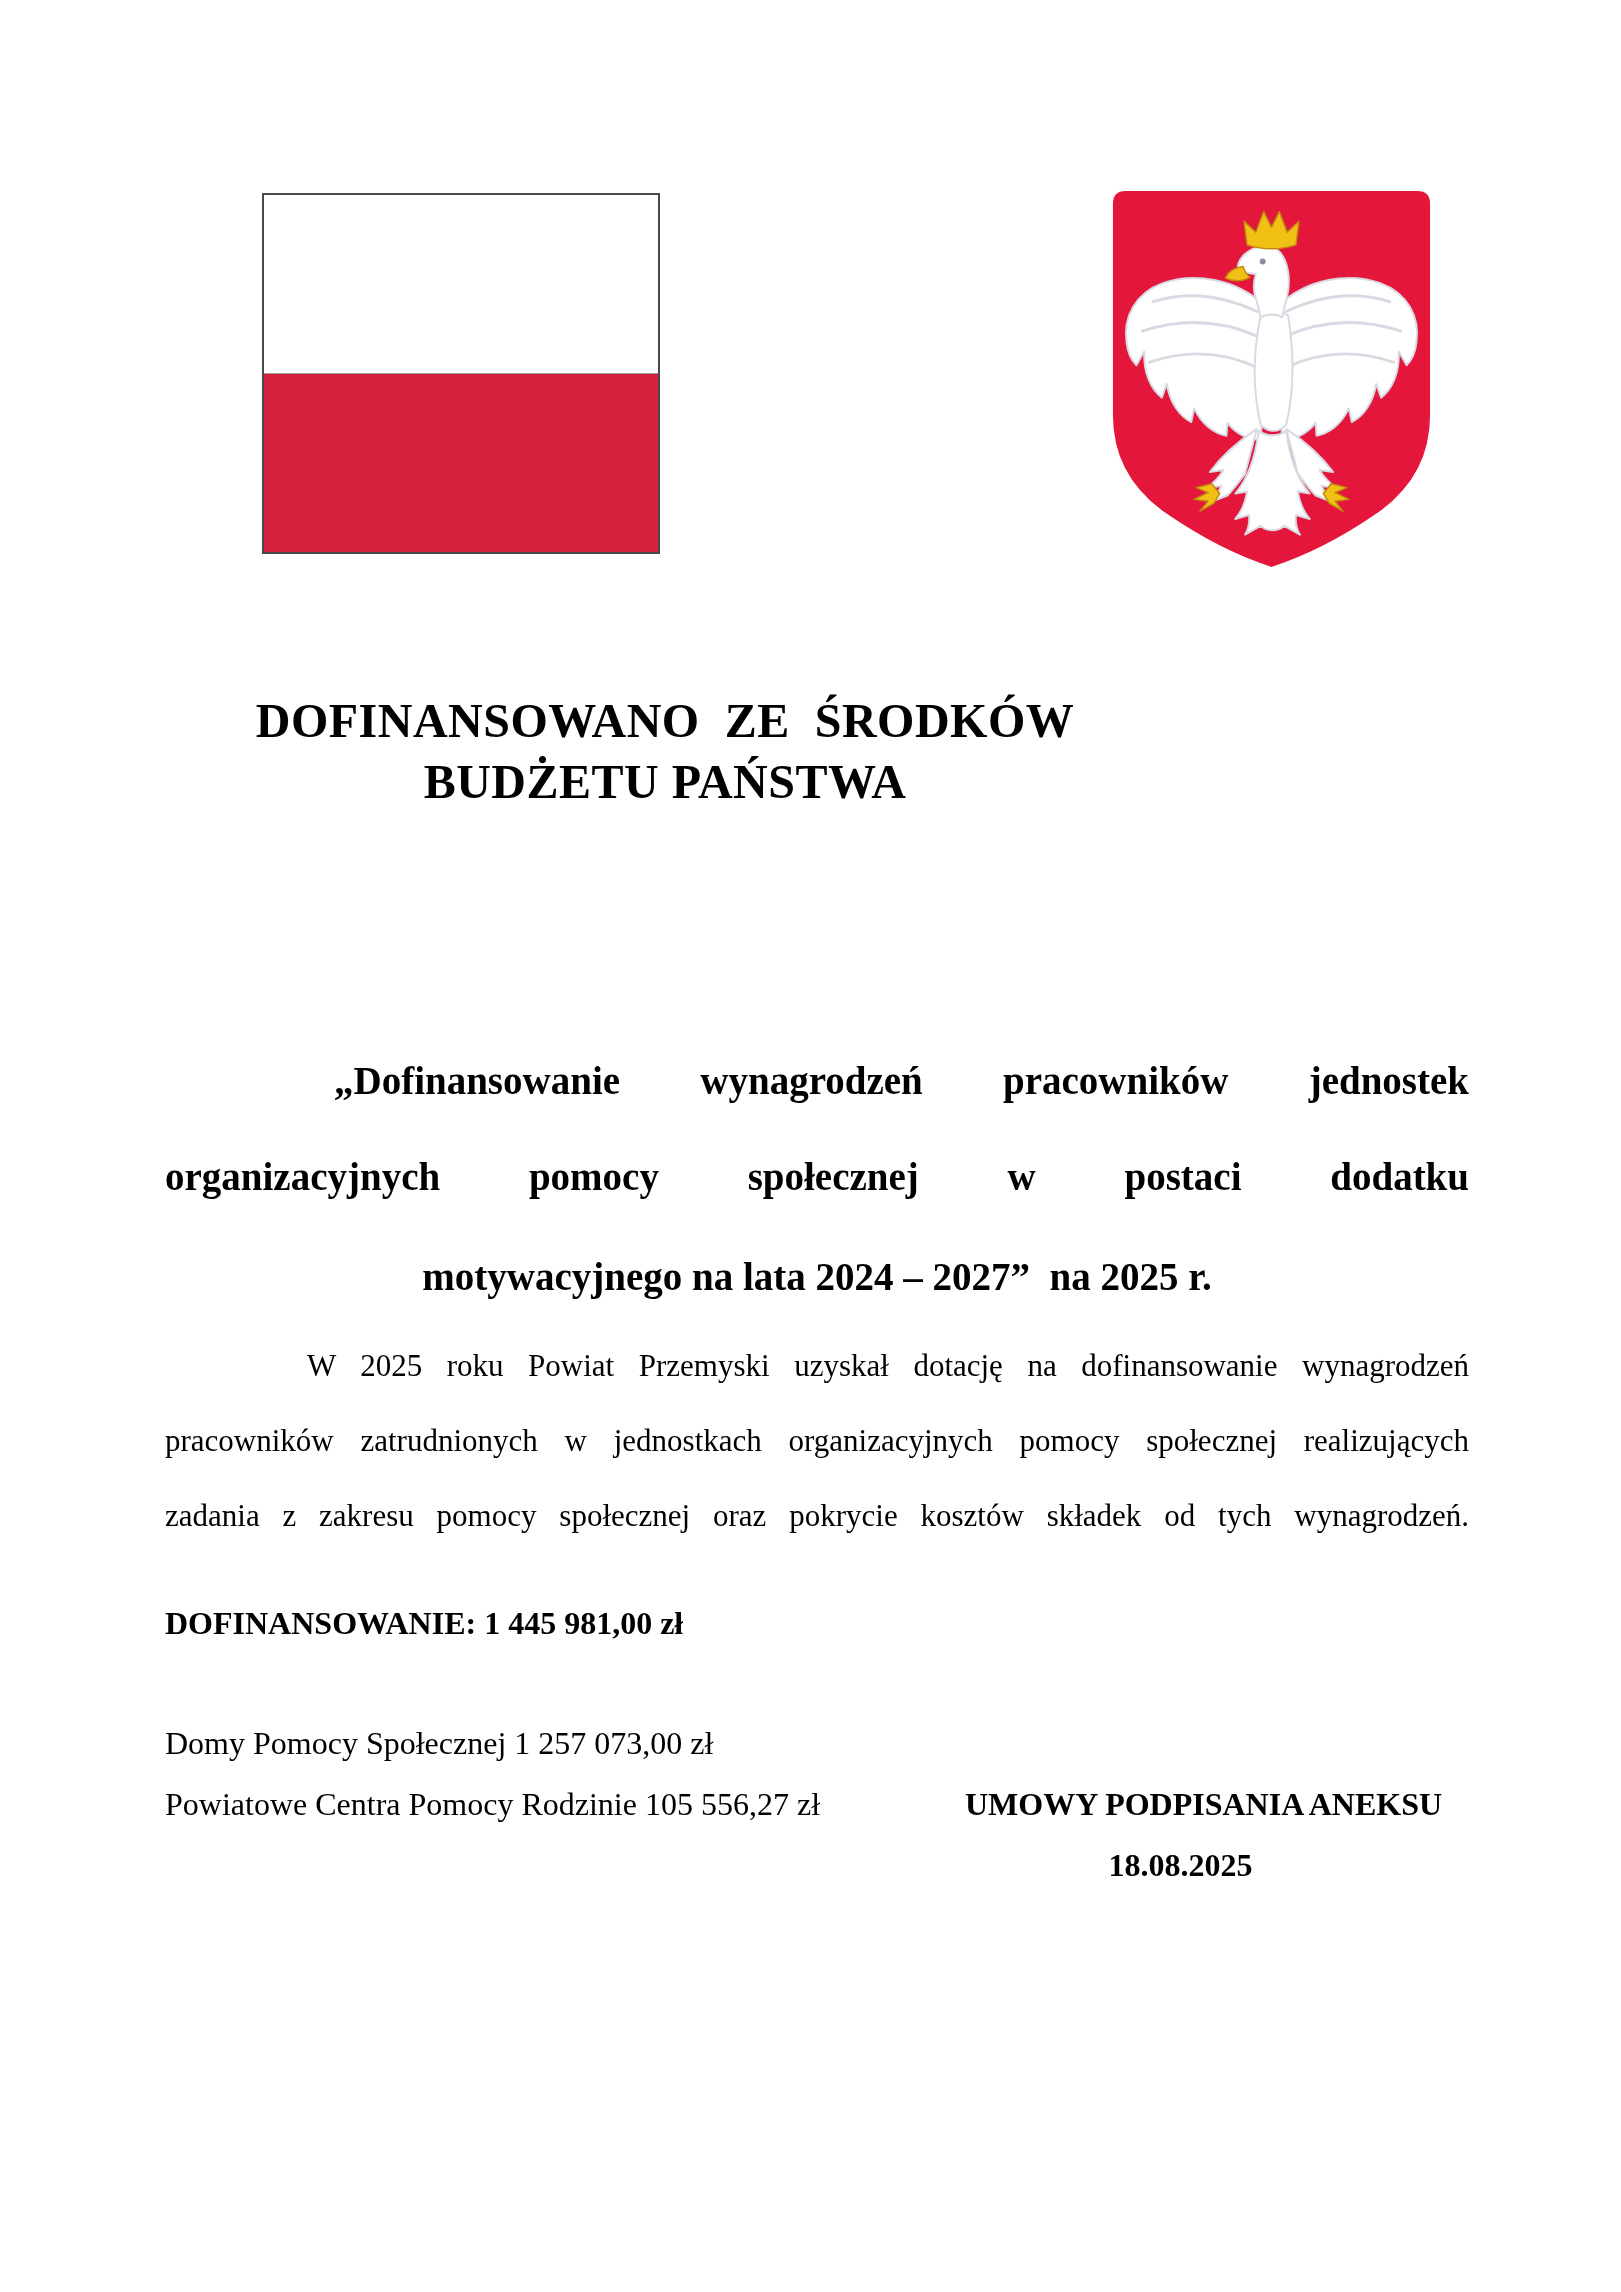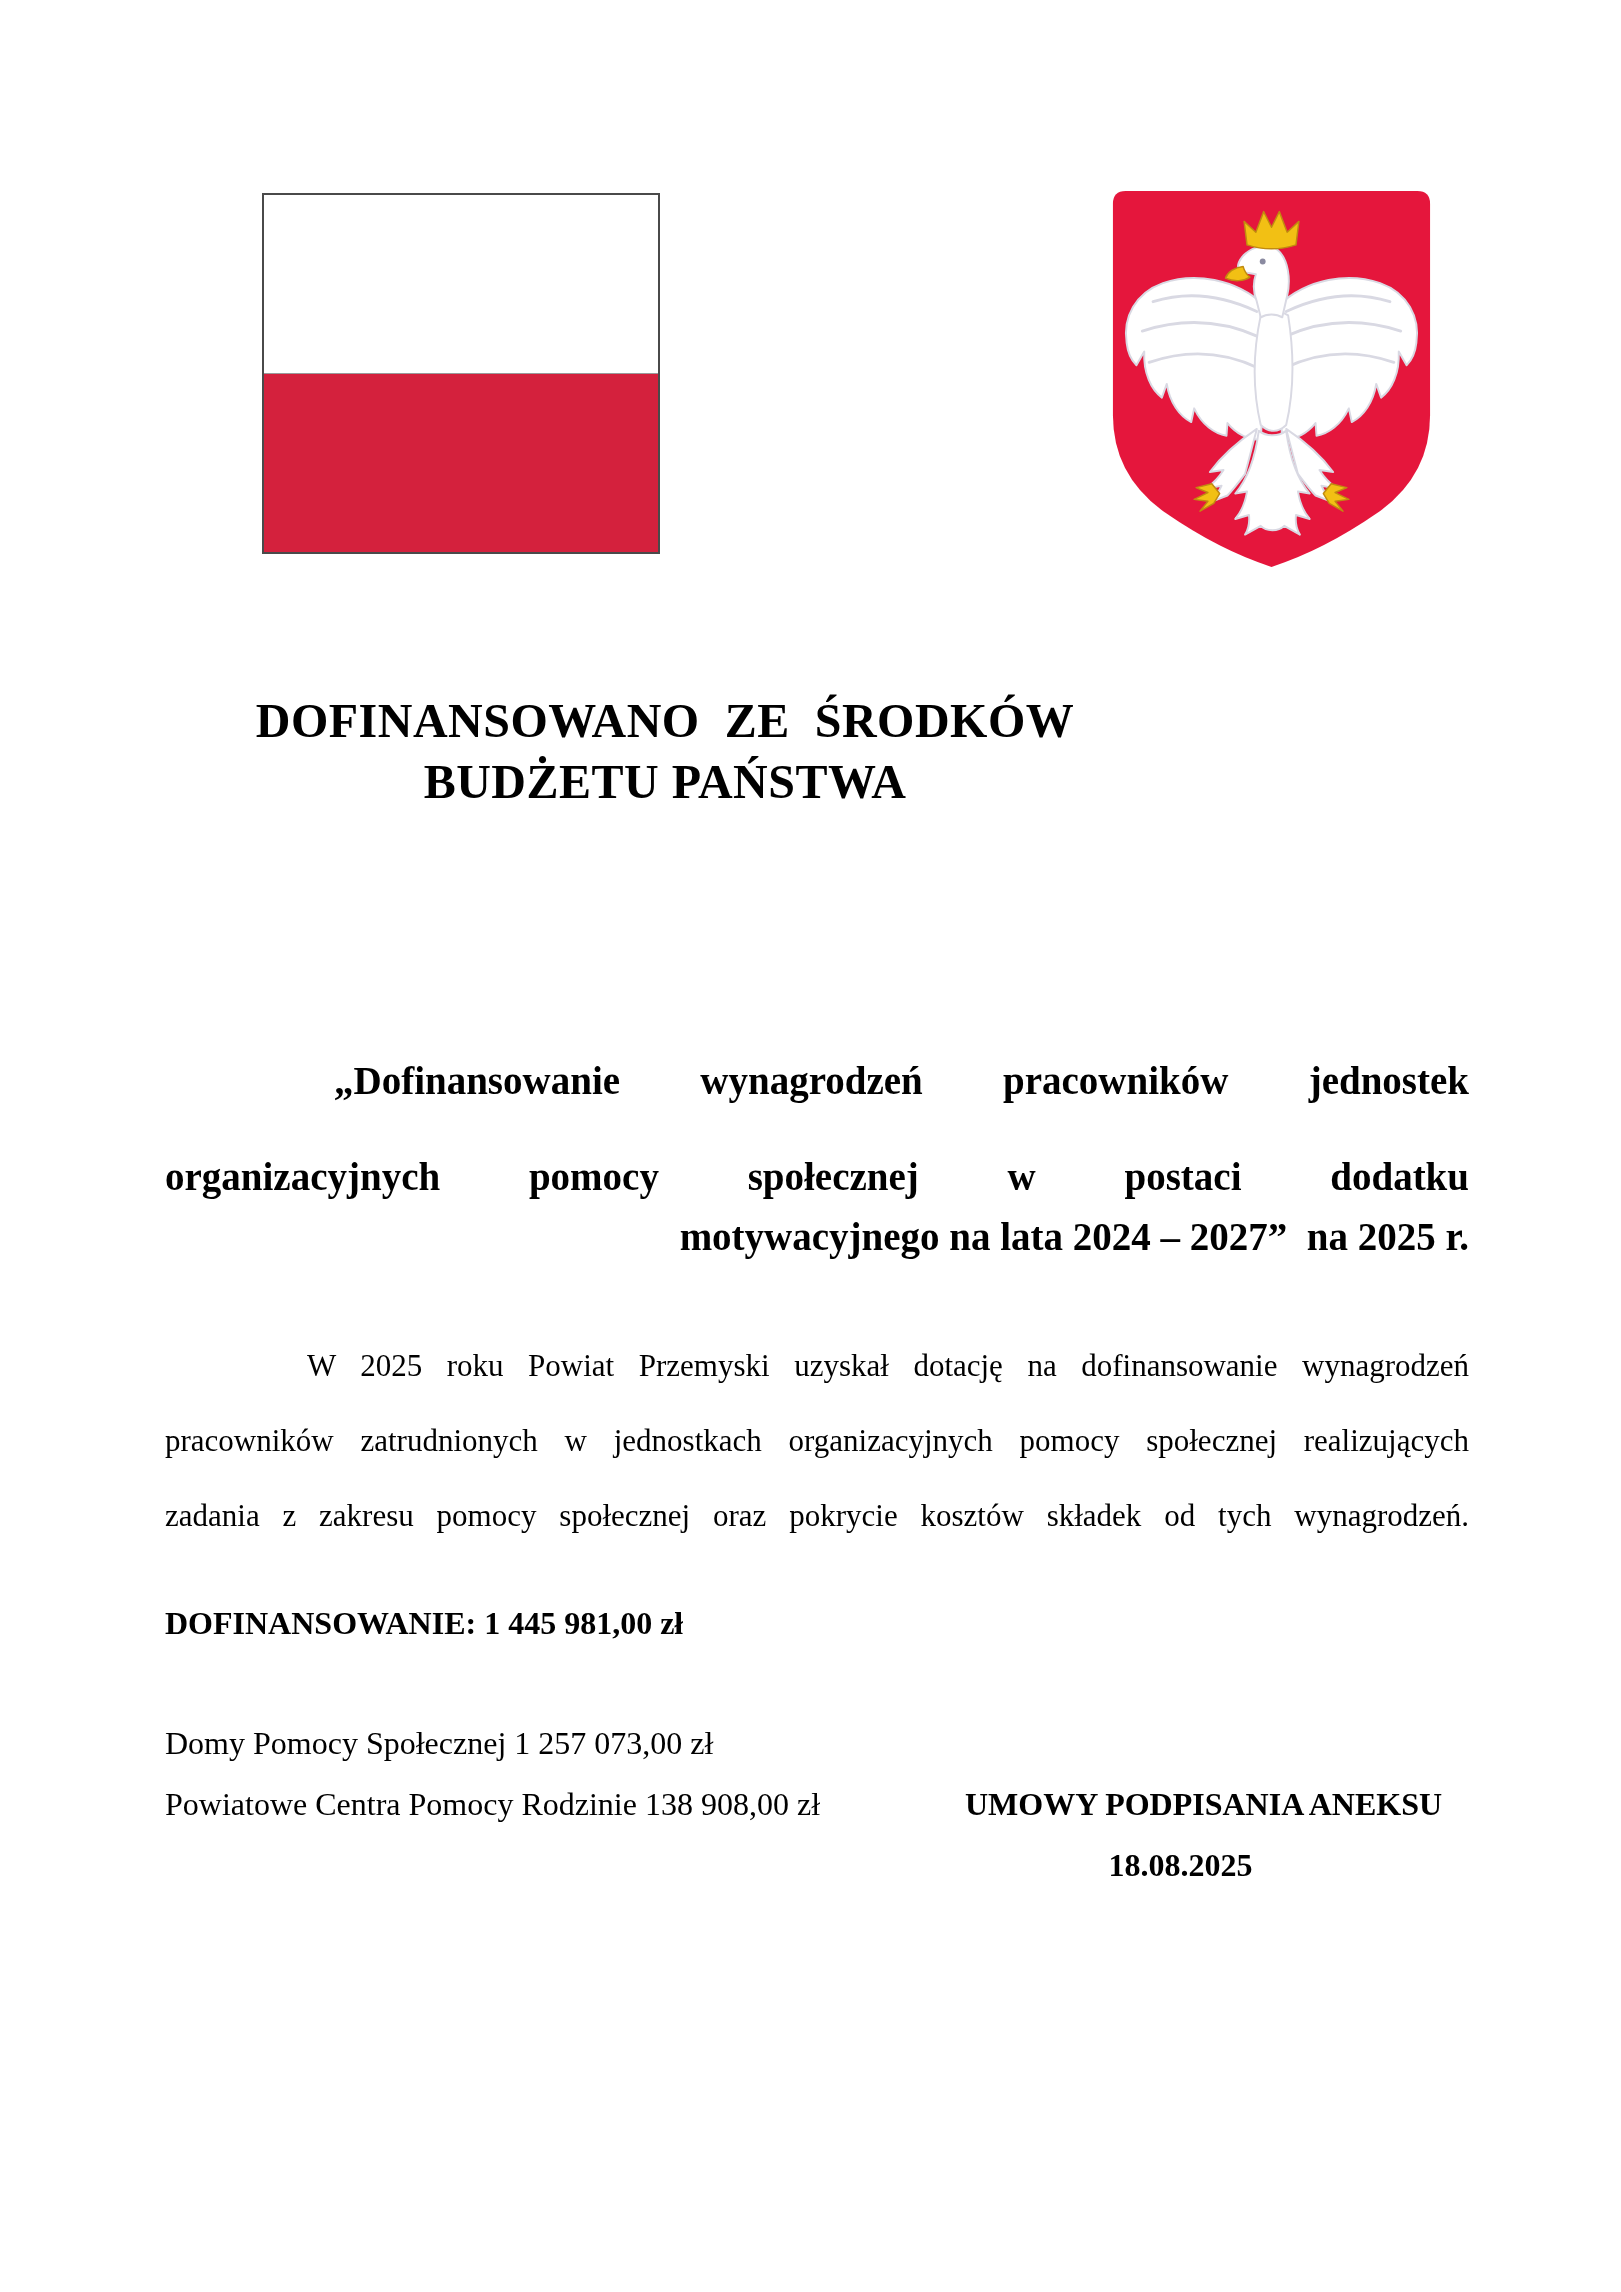--- a/index.html
+++ b/index.html
@@ -52,21 +52,21 @@
     position:absolute;left:165px;top:1015px;width:1304px;
     font-weight:700;font-size:39px;line-height:60px;
   }
   
   .body-par{
     position:absolute;left:165px;top:1310px;width:1304px;
     font-size:31px;line-height:39px;
   }
   .line{text-align:justify;}
   .line.full{text-align-last:justify;margin-top:36px;}
-  .line.last{text-align:right;}
+  .line.last{text-align:center;margin-top:40px;}
   .indent-tab1{text-indent:169px;}
   .indent-tab2{text-indent:142px;}
   
   .row{position:absolute;line-height:41px;font-size:32px;white-space:nowrap;}
   .row.bold{font-weight:700;}
   .left-col{left:165px;}
   .right-col{left:965px;width:431px;}
   .right-col.heading{text-align:left;}
   .right-col.date{text-align:center;font-weight:700;}
 </style>
@@ -117,19 +117,19 @@
   </div>
 
   <div class="body-par">
     <div class="line full indent-tab2">W 2025 roku Powiat Przemyski uzyskał dotację na dofinansowanie wynagrodzeń</div>
     <div class="line full">pracowników zatrudnionych w jednostkach organizacyjnych pomocy społecznej realizujących</div>
     <div class="line full">zadania z zakresu pomocy społecznej oraz pokrycie kosztów składek od tych wynagrodzeń.</div>
   </div>
 
   <div class="row bold left-col" style="top:1603px;">DOFINANSOWANIE: 1 445 981,00 zł</div>
   <div class="row left-col" style="top:1723px;">Domy Pomocy Społecznej 1 257 073,00 zł</div>
-  <div class="row left-col" style="top:1784px;">Powiatowe Centra Pomocy Rodzinie 138 908,00 zł</div>
+  <div class="row left-col" style="top:1784px;">Powiatowe Centra Pomocy Rodzinie 105 556,27 zł</div>
 
   <div class="row bold right-col heading" style="top:1784px;">UMOWY PODPISANIA ANEKSU</div>
   <div class="row right-col date" style="top:1845px;">18.08.2025</div>
 
 </div>
 
 
 </body></html>

